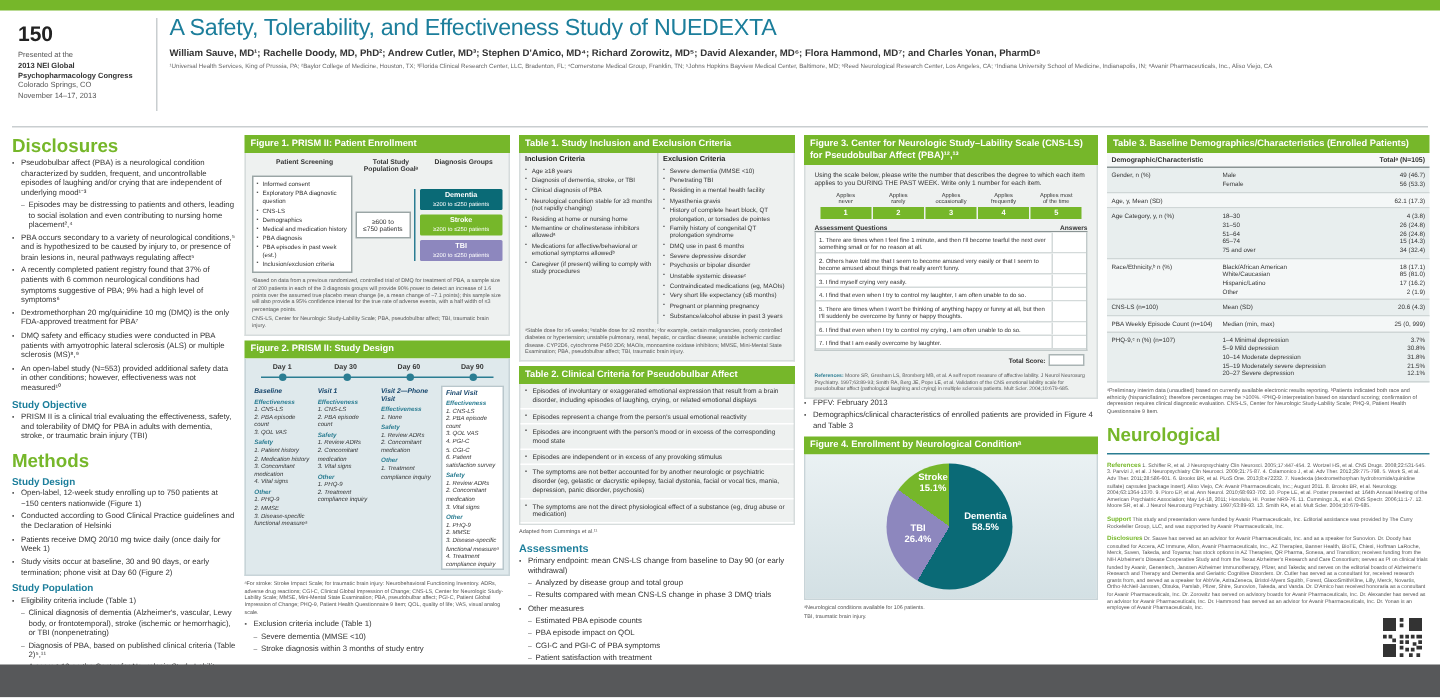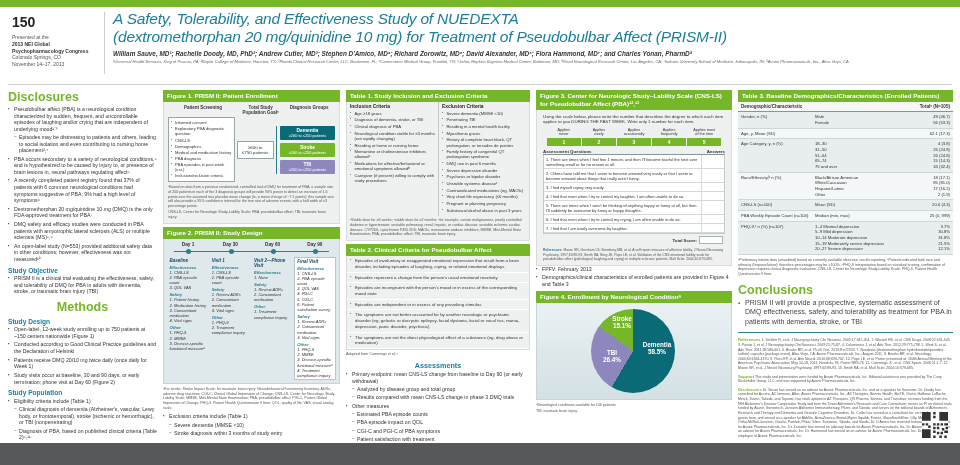--- a/index.html
+++ b/index.html
@@ -7,21 +7,21 @@
     font-family:"Liberation Sans",sans-serif;color:#333;}
   .topbar{position:absolute;top:0;left:0;width:960px;height:7px;background:#76B72A;}
   .footerbar{position:absolute;top:443px;left:0;width:960px;height:22px;background:#57585A;}
 
   
   .hdr-left{position:absolute;left:12px;top:14px;width:88px;}
   .pnum{font-size:14px;font-weight:bold;color:#222;margin-bottom:4px;}
   .presline{font-size:5px;color:#555;line-height:1.35;}
   .pres div:nth-child(2){font-weight:bold;color:#333;}
   .vline{position:absolute;left:104px;top:12px;height:62px;border-left:1px solid #c9ced0;}
-  .hdr-main{position:absolute;left:113px;top:10px;width:840px;font-style:italic;}
+  .hdr-main{position:absolute;left:113px;top:10px;width:840px;}
   .title{font-size:15.5px;color:#1C7E9B;line-height:1.18;letter-spacing:-0.2px;}
   .authors{font-size:6.4px;font-weight:bold;color:#333;margin-top:3.5px;}
   .affil{font-size:4.1px;color:#666;margin-top:2px;}
   .hdr-rule{position:absolute;top:84px;left:8px;width:944px;border-top:1px solid #c9ced0;}
 
   
   .col{position:absolute;top:90px;}
   .c1{left:8px;width:149px;}
   .c2{left:163px;width:177px;}
   .c3{left:346px;width:184px;}
@@ -133,42 +133,41 @@
   .t3c{width:38px;text-align:right;white-space:pre-line;}
 
   .concl{font-size:7.1px;line-height:1.35;color:#444;position:relative;padding-left:7px;margin-top:2px;}
   .concl::before{content:"▪";position:absolute;left:0;top:0;font-size:6px;color:#555;}
   .tealrule{border-top:1.5px solid #2B7D92;margin:5px 0 4px 0;}
   .smallblock{font-size:3.5px;color:#555;line-height:1.32;margin-bottom:3px;}
   .smallblock .lbl{color:#76B72A;font-weight:bold;font-size:4.2px;}
 
   .qr{position:absolute;left:922px;top:412px;width:26px;height:26px;}
 
-  .mt3{margin-top:3px;} .mt5{margin-top:5px;text-align:center;} .mt6{margin-top:6px;}
+  .mt3{margin-top:3px;} .mt5{margin-top:5px;} .mt6{margin-top:6px;}
 </style>
 </head>
 <body>
 
 <div class="poster">
   <div class="topbar"></div>
 
   <div class="hdr-left">
     <div class="pnum">150</div>
     <div class="pres">
         <div class="presline">Presented at the</div>
         <div class="presline">2013 NEI Global Psychopharmacology Congress</div>
         <div class="presline">Colorado Springs, CO</div>
         <div class="presline">November 14–17, 2013</div>
       </div>
   </div>
   <div class="vline"></div>
   <div class="hdr-main">
     <div class="title">
       <span>A Safety, Tolerability, and Effectiveness Study of NUEDEXTA</span><br>
-      <span>(dextromethorphan 20 mg/quinidine 10 mg) for Treatment of Pseudobulbar Affect (PRISM-II)</span>
     </div>
     <div class="authors">William Sauve, MD¹; Rachelle Doody, MD, PhD²; Andrew Cutler, MD³; Stephen D'Amico, MD⁴; Richard Zorowitz, MD⁵; David Alexander, MD⁶; Flora Hammond, MD⁷; and Charles Yonan, PharmD⁸</div>
     <div class="affil">¹Universal Health Services, King of Prussia, PA; ²Baylor College of Medicine, Houston, TX; ³Florida Clinical Research Center, LLC, Bradenton, FL; ⁴Cornerstone Medical Group, Franklin, TN; ⁵Johns Hopkins Bayview Medical Center, Baltimore, MD; ⁶Reed Neurological Research Center, Los Angeles, CA; ⁷Indiana University School of Medicine, Indianapolis, IN; ⁸Avanir Pharmaceuticals, Inc., Aliso Viejo, CA</div>
   </div>
   <div class="hdr-rule"></div>
 
   <div class="col c1">
     <div class="h1">Disclosures</div>
     <div class="blist">
         <div class="b">Pseudobulbar affect (PBA) is a neurological condition characterized by sudden, frequent, and uncontrollable episodes of laughing and/or crying that are independent of underlying mood¹⁻³</div>
@@ -560,22 +559,21 @@
           <div class="t3c" style="white-space: pre-line;">3.7%
 30.8%
 31.8%
 21.5%
 12.1%</div>
         </div>
         </div>
       <div class="fnote">ᵃPreliminary interim data (unaudited) based on currently available electronic results reporting. ᵇPatients indicated both race and ethnicity (hispanic/latino); therefore percentages may be &gt;100%. ᶜPHQ-9 interpretation based on standard scoring; confirmation of depression requires clinical diagnostic evaluation. CNS-LS, Center for Neurologic Study-Lability Scale; PHQ-9, Patient Health Questionnaire 9 Item.</div>
     </div>
 
-    <div class="h1 mt6">Conclusions</div>
-    <div class="concl">PRISM II will provide a prospective, systematic assessment of DMQ effectiveness, safety, and tolerability as treatment for PBA in patients with dementia, stroke, or TBI</div>
+    <div class="h1 mt6">Neurological</div>
     <div class="tealrule"></div>
 
     <div class="smallblock">
       <span class="lbl">References</span>
       <span>1. Schiffer R, et al. J Neuropsychiatry Clin Neurosci. 2005;17:447-454. 2. Wortzel HS, et al. CNS Drugs. 2008;22:531-545. 3. Parvizi J, et al. J Neuropsychiatry Clin Neurosci. 2009;21:75-87. 4. Colamonico J, et al. Adv Ther. 2012;29:775-798. 5. Work S, et al. Adv Ther. 2011;28:586-601. 6. Brooks BR, et al. PLoS One. 2013;8:e72232. 7. Nuedexta (dextromethorphan hydrobromide/quinidine sulfate) capsules [package insert]. Aliso Viejo, CA: Avanir Pharmaceuticals, Inc.; August 2011. 8. Brooks BR, et al. Neurology. 2004;63:1364-1370. 9. Pioro EP, et al. Ann Neurol. 2010;68:693-702. 10. Pope LE, et al. Poster presented at: 164th Annual Meeting of the American Psychiatric Association; May 14-18, 2011; Honolulu, HI. Poster NR9-76. 11. Cummings JL, et al. CNS Spectr. 2006;11:1-7. 12. Moore SR, et al. J Neurol Neurosurg Psychiatry. 1997;63:89-93. 13. Smith RA, et al. Mult Scler. 2004;10:679-685.</span>
     </div>
     <div class="smallblock">
       <span class="lbl">Support</span>
       <span>This study and presentation were funded by Avanir Pharmaceuticals, Inc. Editorial assistance was provided by The Curry Rockefeller Group, LLC, and was supported by Avanir Pharmaceuticals, Inc.</span>
     </div>

